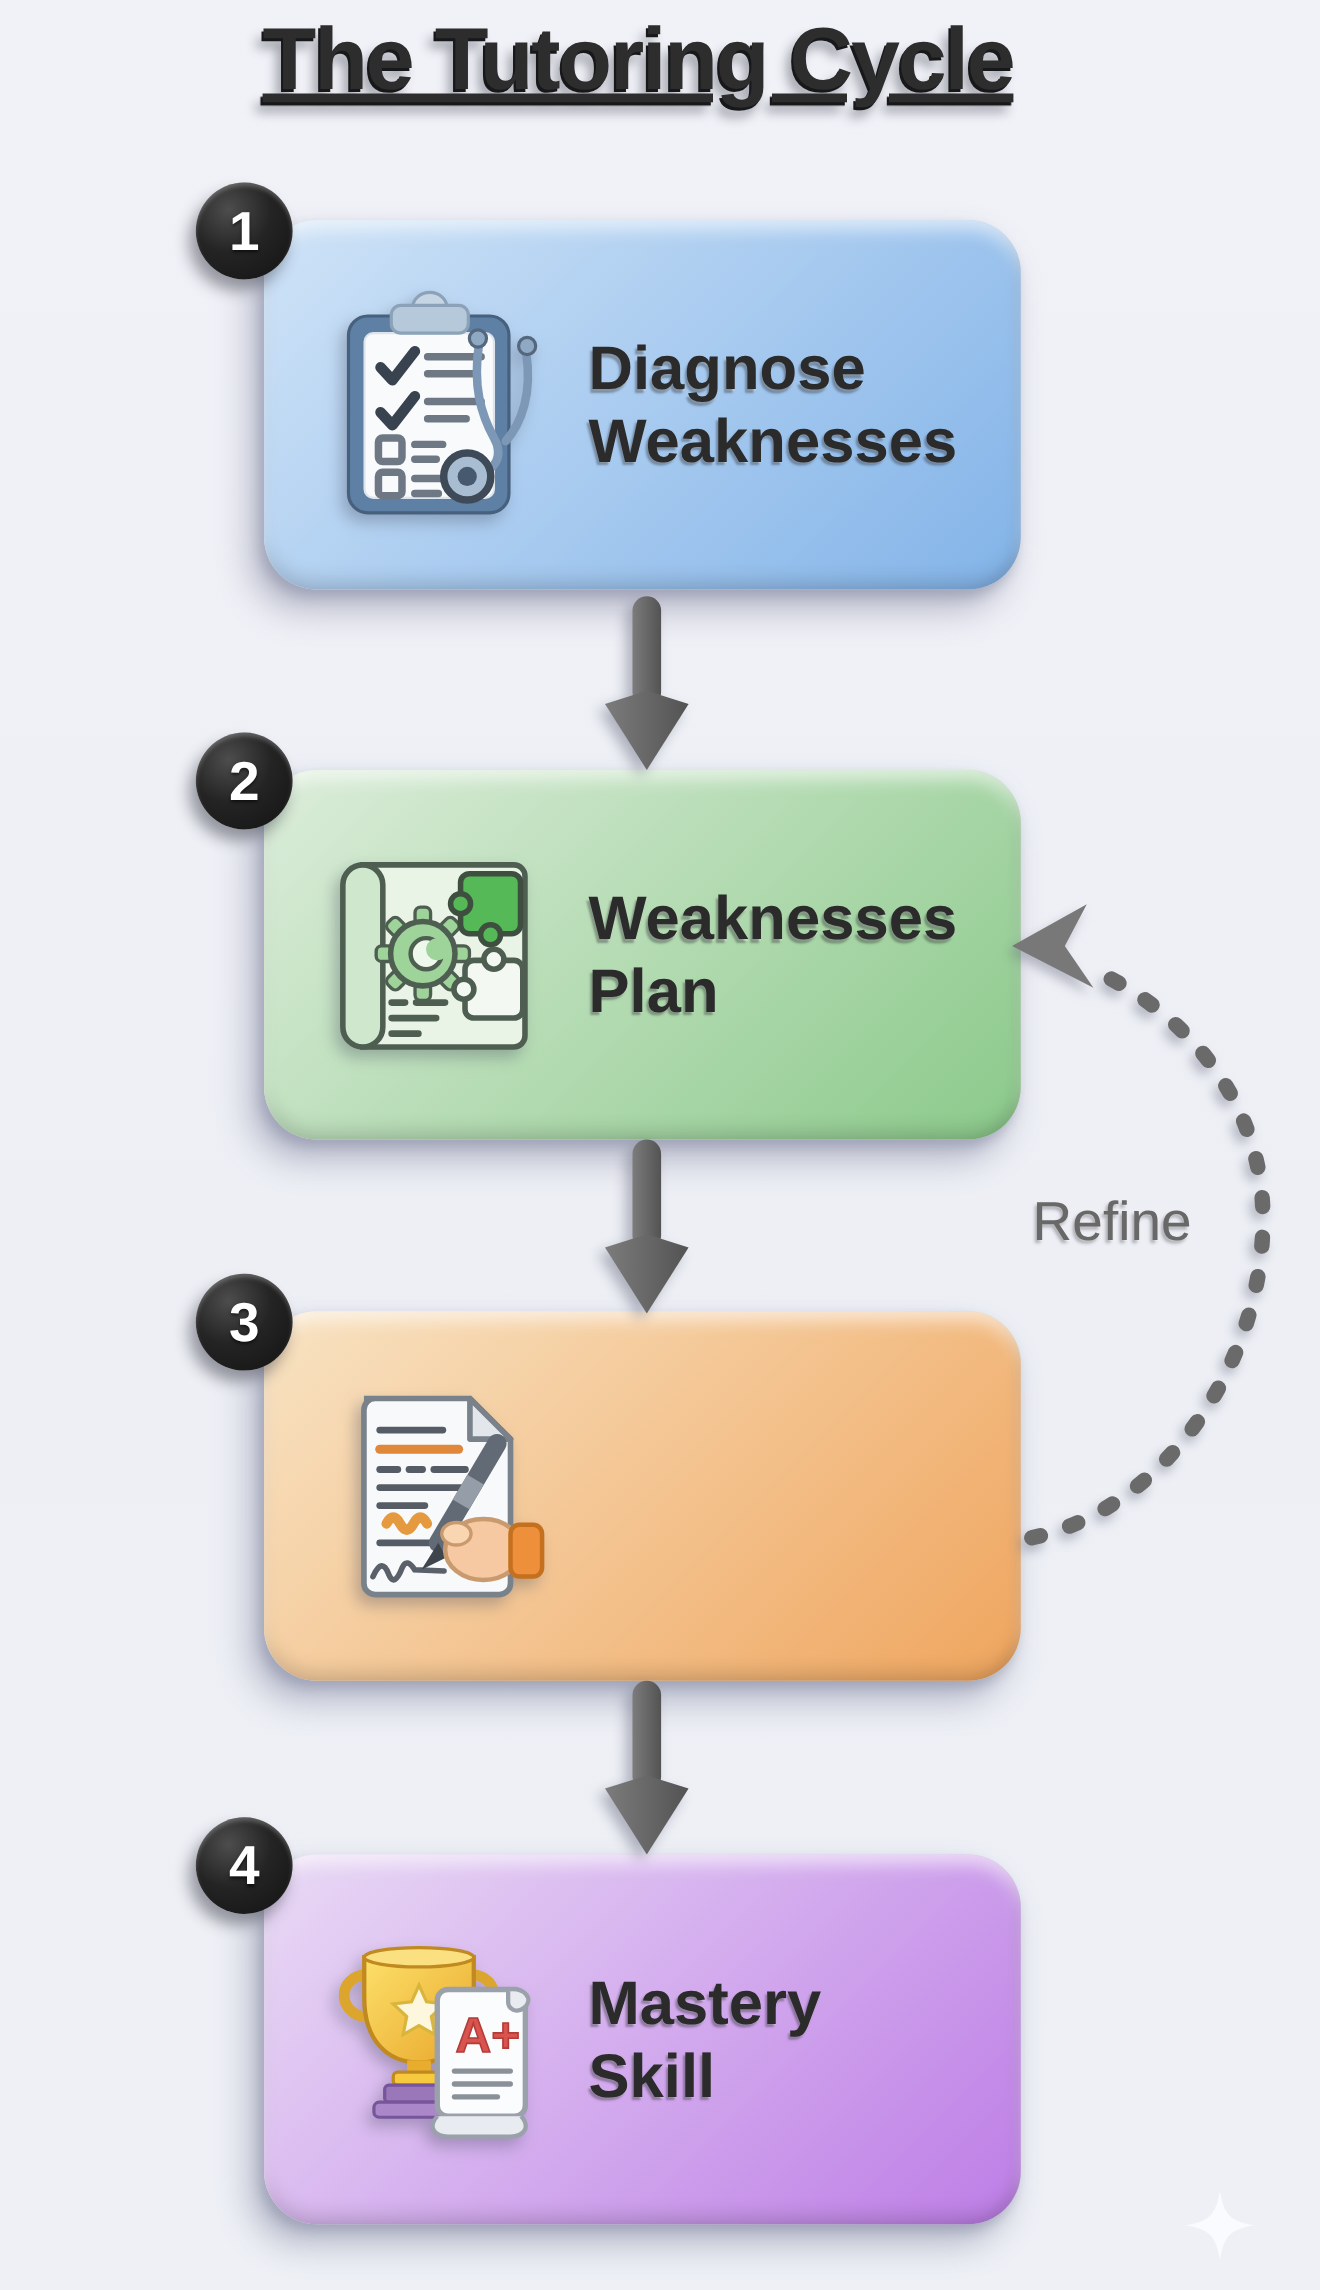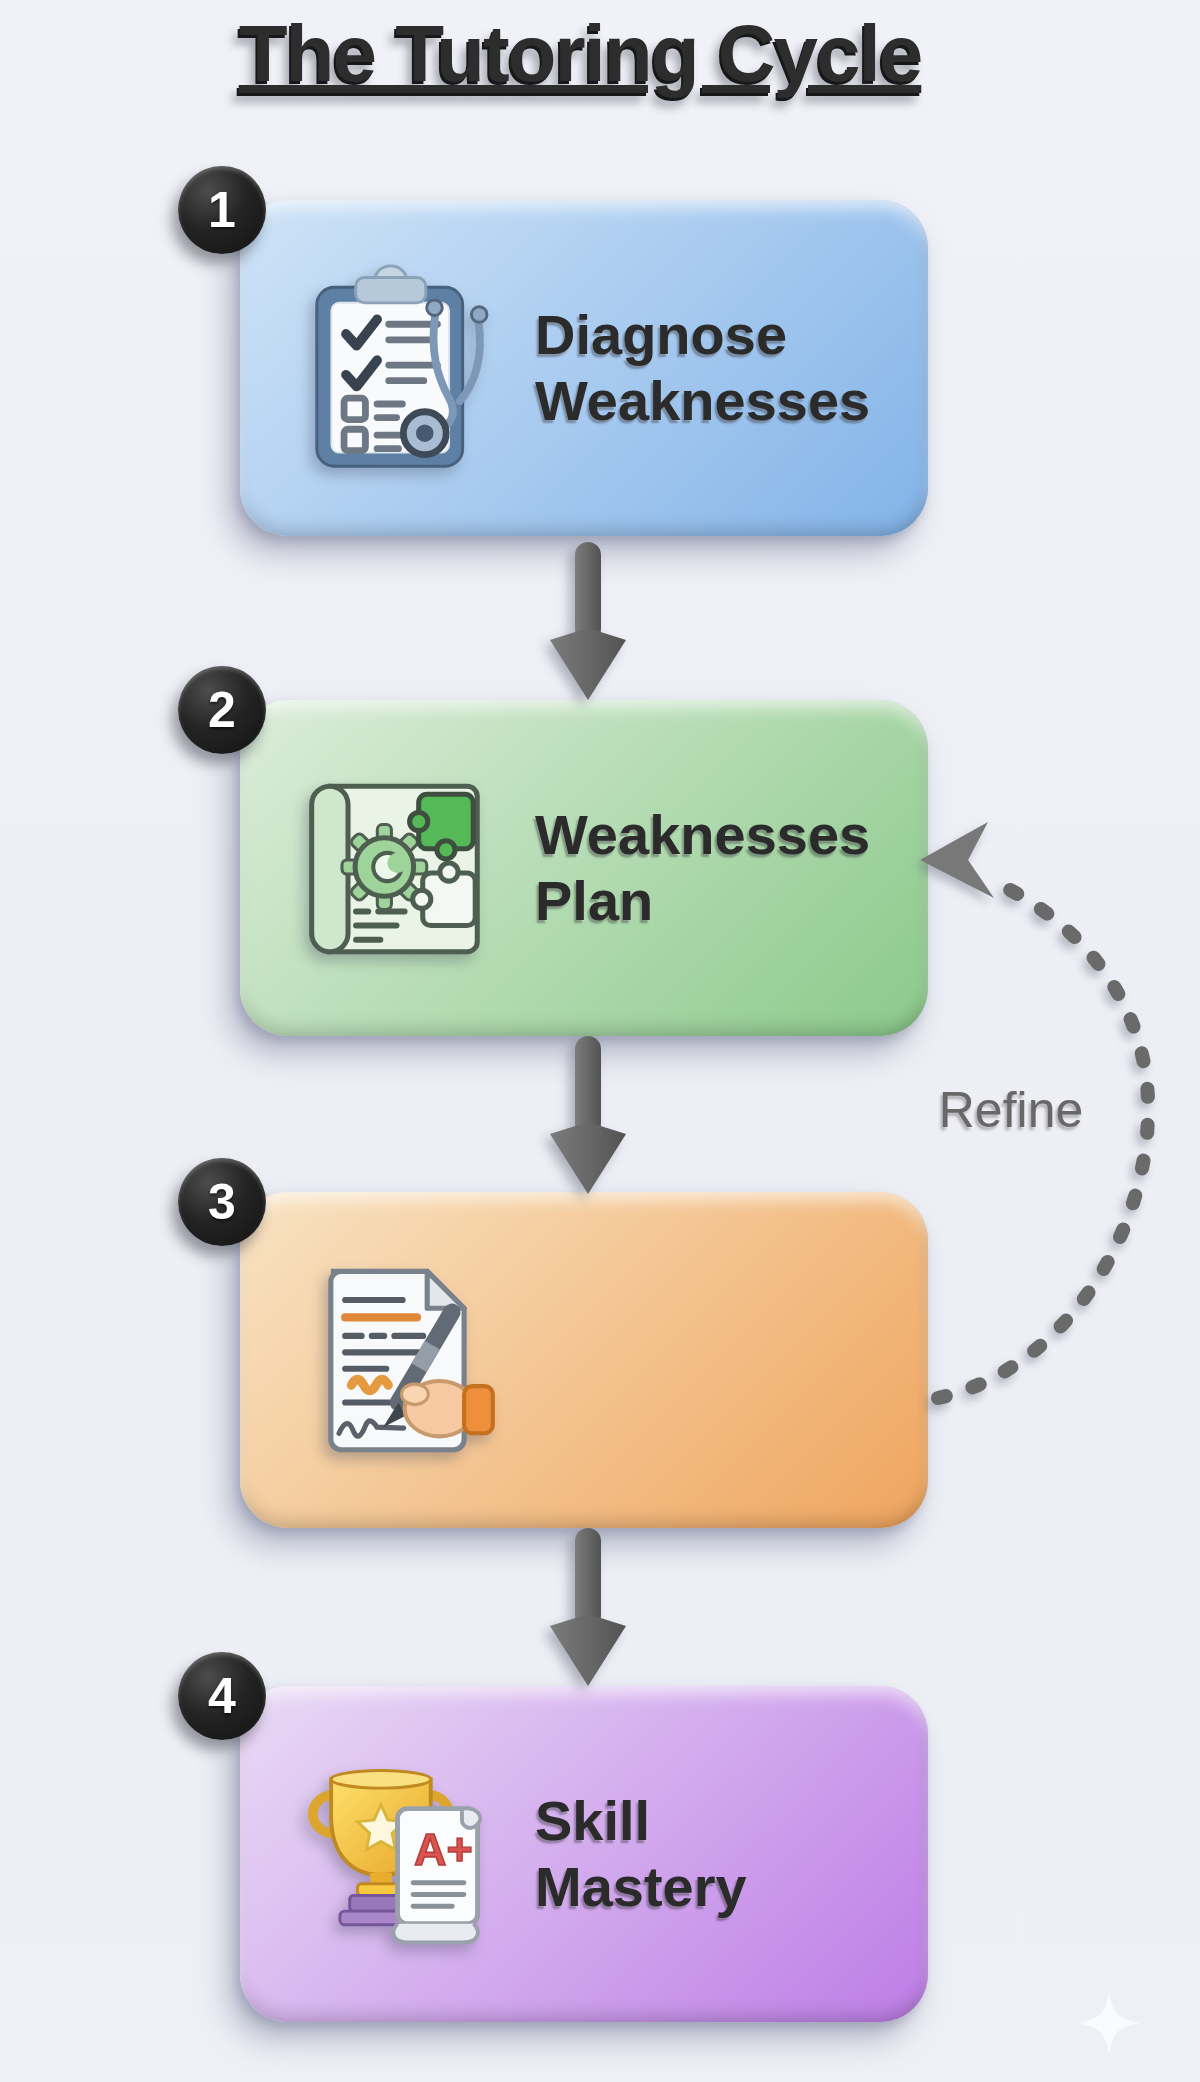--- a/index.html
+++ b/index.html
@@ -221,22 +221,22 @@
         <rect x="104" y="56" width="82" height="118" rx="10" fill="#fbfcfe" stroke="#9aa1aa" stroke-width="5"></rect>
         <path d="M170,56 c16,-2 24,9 15,17 c-7,6 -15,1 -15,-5 z" fill="#e8ebf0" stroke="#9aa1aa" stroke-width="4"></path>
         <text x="121" y="114" font-size="46" font-weight="bold" fill="#d9534f" stroke="#b23c38" stroke-width="1.5" font-family="Liberation Sans, DejaVu Sans, sans-serif">A+</text>
         <line x1="120" y1="132" x2="172" y2="132" stroke="#8a9199" stroke-width="5" stroke-linecap="round"></line>
         <line x1="120" y1="144" x2="172" y2="144" stroke="#8a9199" stroke-width="5" stroke-linecap="round"></line>
         <line x1="120" y1="156" x2="160" y2="156" stroke="#8a9199" stroke-width="5" stroke-linecap="round"></line>
         <path d="M104,174 c-9,10 -3,19 10,19 h58 c13,0 19,-9 10,-19" fill="#e8ebf0" stroke="#9aa1aa" stroke-width="4"></path>
       </svg>
     </div>
     <div class="label">
+      <span class="line">Mastery</span>
       <span class="line">Skill</span>
-      <span class="line">Mastery</span>
     </div>
   </section>
 
   <svg class="down-arrow arrow-1" viewBox="0 0 96 162">
     <defs>
         <linearGradient id="ag1" x1="0" y1="0" x2="1" y2="0">
       <stop offset="0" stop-color="#7c7c7c"></stop>
           <stop offset="1" stop-color="#535353"></stop>
         </linearGradient>
       </defs>

